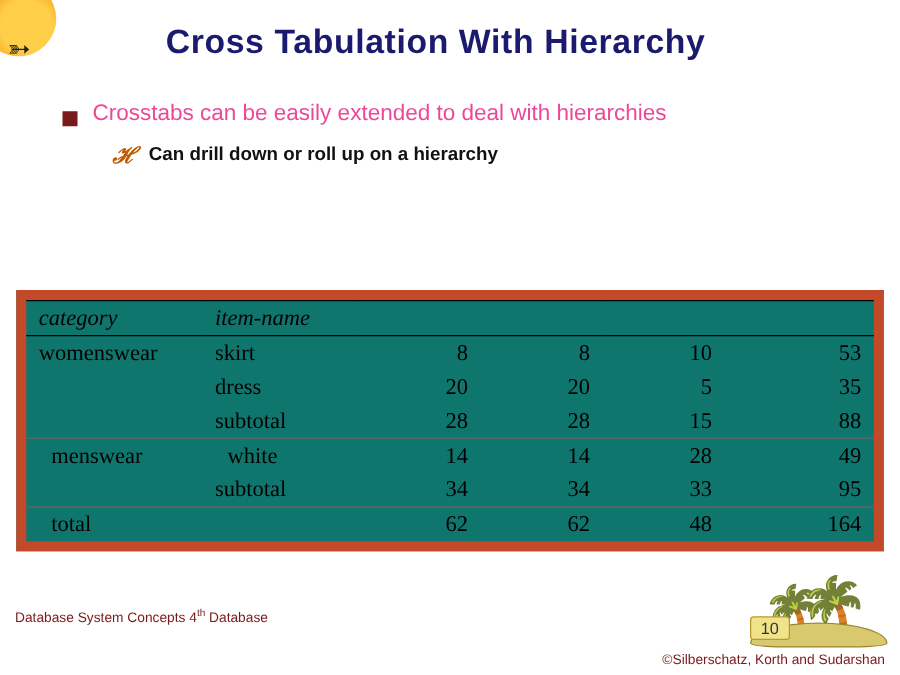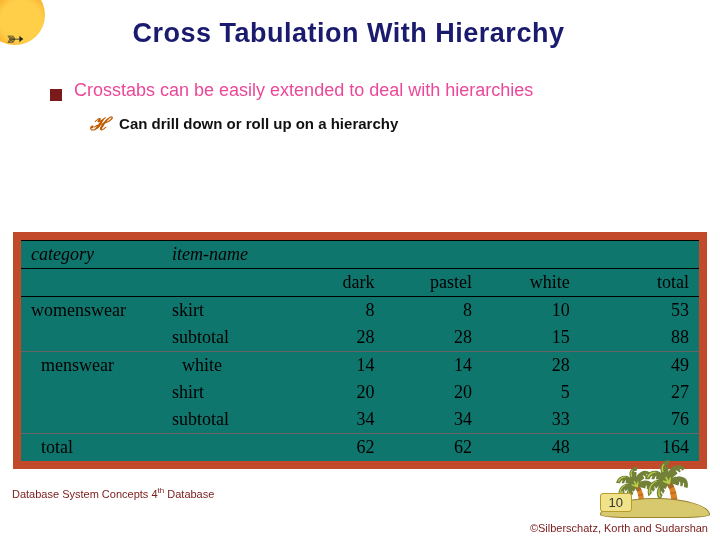--- a/index.html
+++ b/index.html
@@ -73,67 +73,59 @@
     <table>
       <tbody>
           <tr class="hdr">
         <td class="l col-cat">category</td>
         <td class="l col-item">item-name</td>
         <td class="col-n"></td>
         <td class="col-n"></td>
         <td class="col-n"></td>
         <td class="col-t"></td>
       </tr>
-      <tr class="subhdr">
-        <td class="l"></td>
-        <td class="l"></td>
-        <td>dark</td>
-        <td>pastel</td>
-        <td>white</td>
-        <td>total</td>
-      </tr>
       <tr>
         <td class="l">womenswear</td>
         <td class="l">skirt</td>
         <td>8</td>
         <td>8</td>
         <td>10</td>
         <td>53</td>
+      </tr>
+      <tr>
+        <td class="l"></td>
+        <td class="l">dress</td>
+        <td>20</td>
+        <td>20</td>
+        <td>5</td>
+        <td>35</td>
       </tr>
       <tr>
         <td class="l"></td>
         <td class="l">subtotal</td>
         <td>28</td>
         <td>28</td>
         <td>15</td>
         <td>88</td>
       </tr>
       <tr class="sep">
         <td class="l">menswear</td>
         <td class="l">white</td>
         <td>14</td>
         <td>14</td>
         <td>28</td>
         <td>49</td>
       </tr>
       <tr>
         <td class="l"></td>
-        <td class="l">shirt</td>
-        <td>20</td>
-        <td>20</td>
-        <td>5</td>
-        <td>27</td>
-      </tr>
-      <tr>
-        <td class="l"></td>
         <td class="l">subtotal</td>
         <td>34</td>
         <td>34</td>
         <td>33</td>
-        <td>76</td>
+        <td>95</td>
       </tr>
       <tr class="sep">
         <td class="l">total</td>
         <td class="l"></td>
         <td>62</td>
         <td>62</td>
         <td>48</td>
         <td>164</td>
       </tr>
     </tbody>

